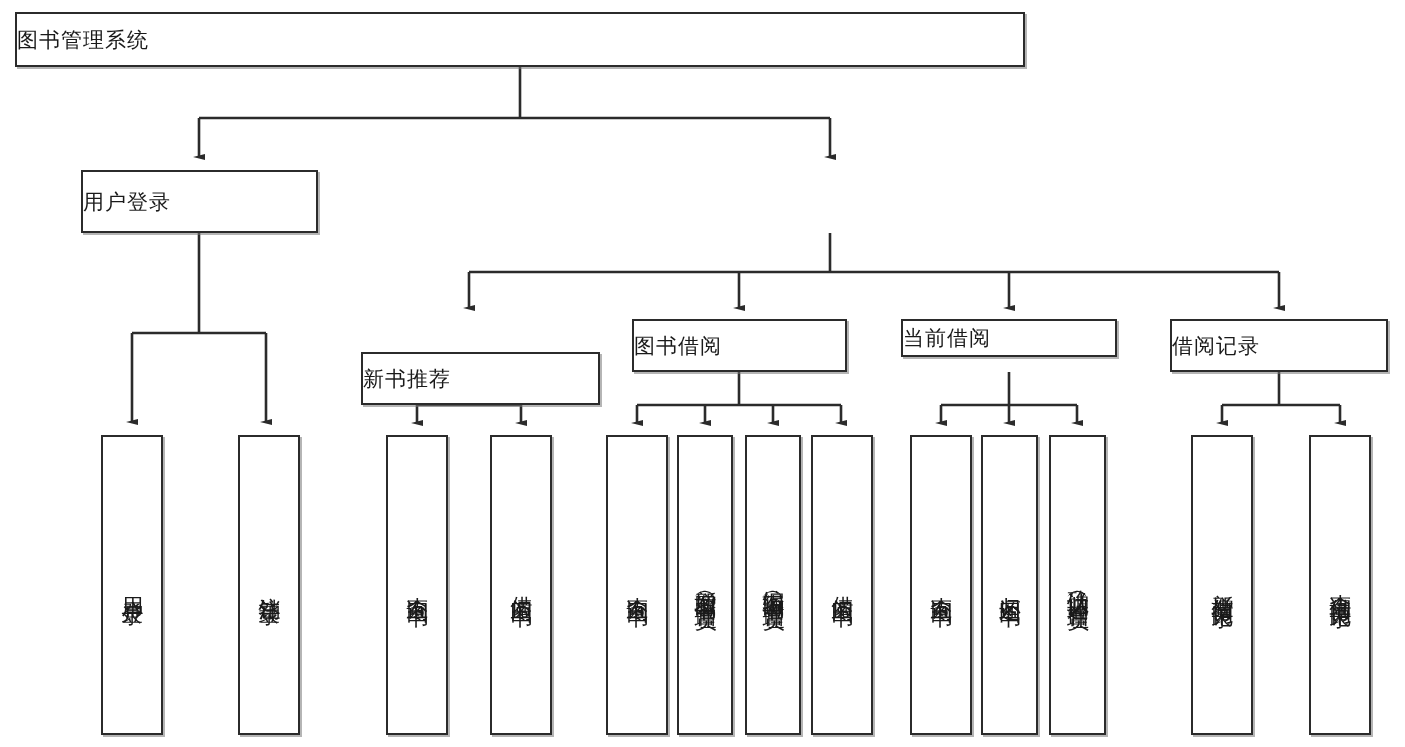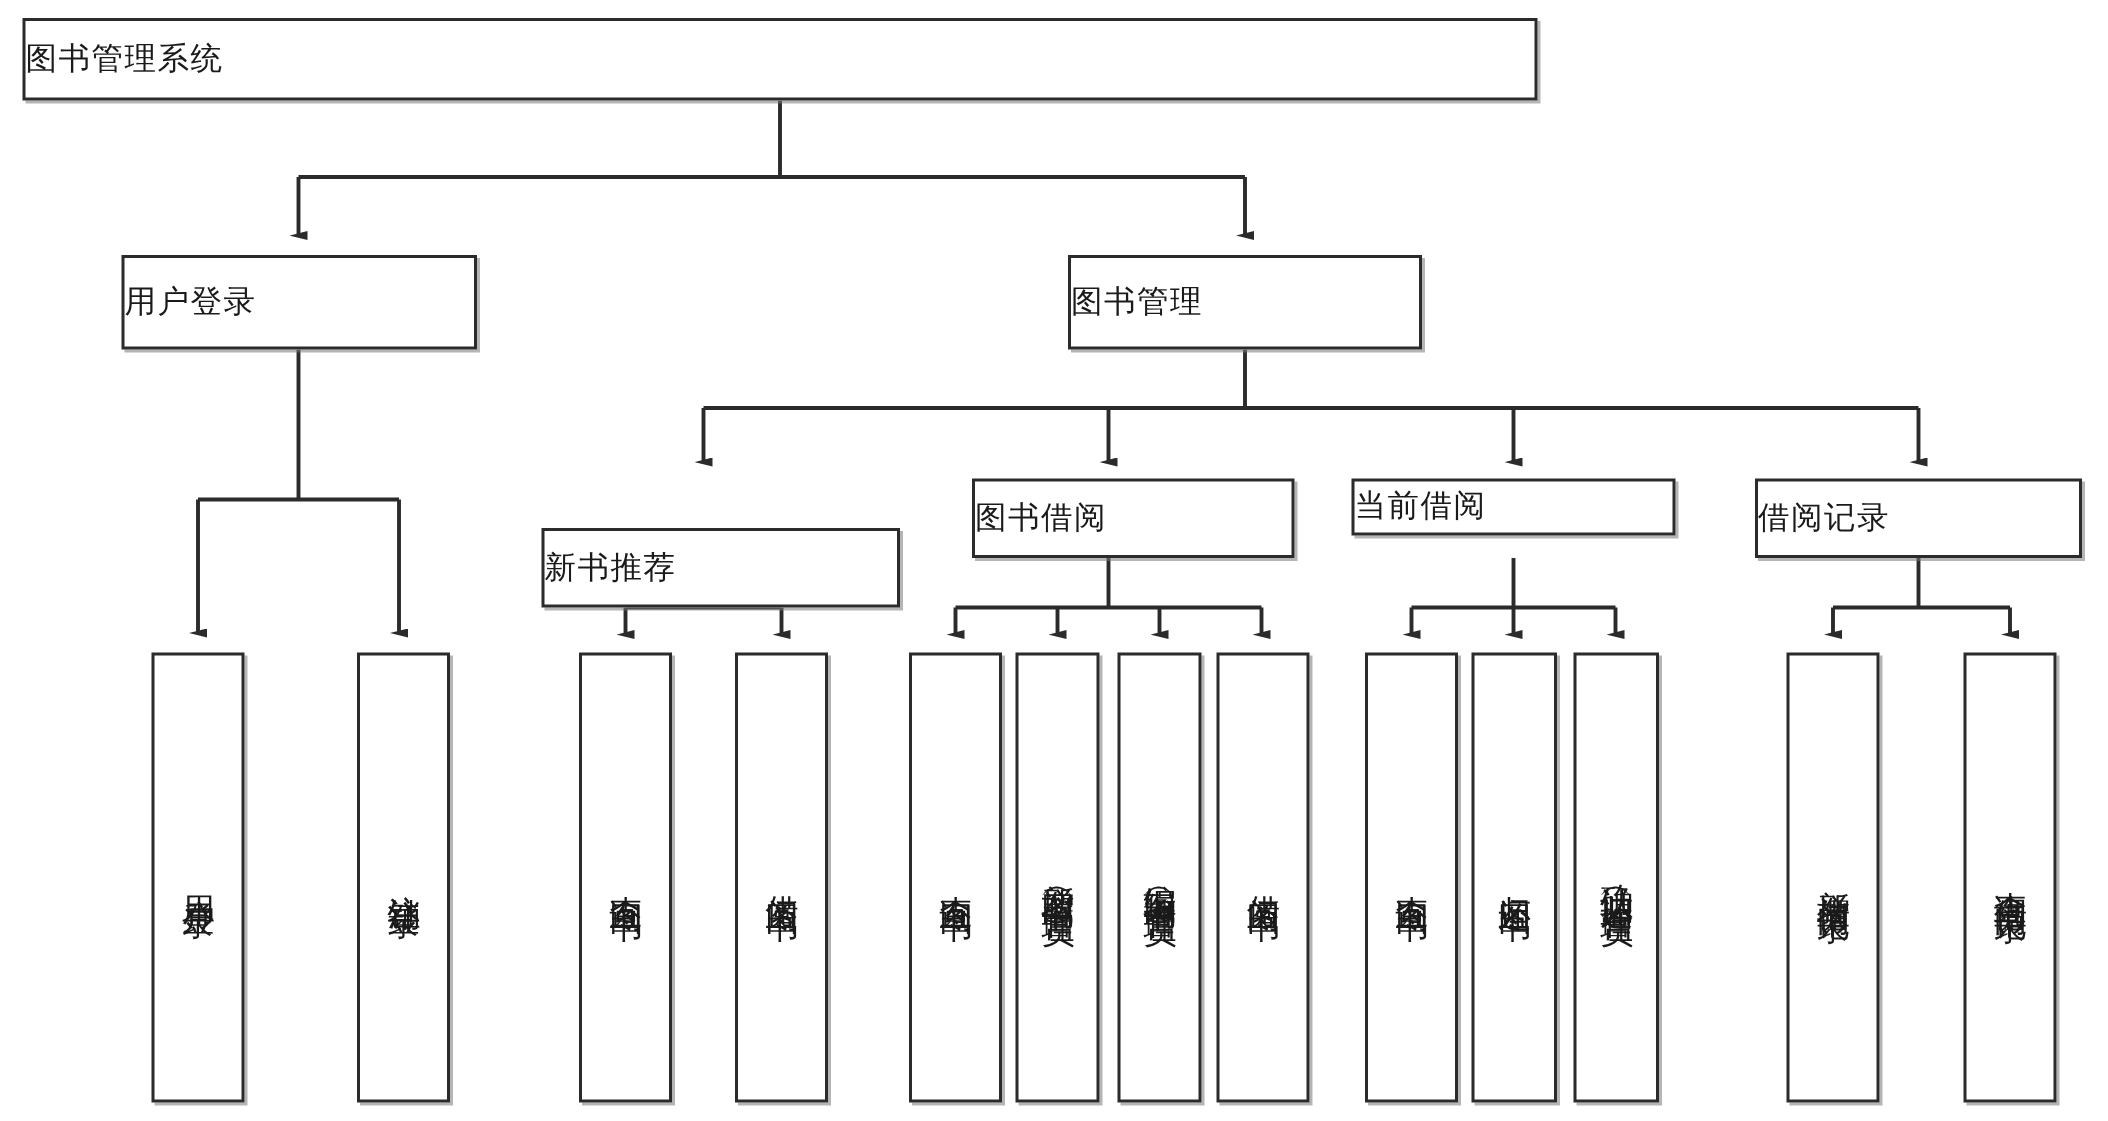--- a/index.html
+++ b/index.html
@@ -121,28 +121,25 @@
     </g>
   </svg>
 
   <div class="node node-h" style="left:15px; top:12px; width:1010px; height:55px;">
     <span class="label">图书管理系统</span>
   </div>
 
   <div class="node node-h" style="left:81px; top:170px; width:237px; height:63px;">
     <span class="label">用户登录</span>
   </div>
-  <div class="node node-h" style="left:712px; top:170px; width:236px; height:63px;">
-    <span class="label">图书管理</span>
-  </div>
 
   <div class="node node-h" style="left:361px; top:319px; width:239px; height:53px;margin-top:33px;">
     <span class="label">新书推荐</span>
   </div>
-  <div class="node node-h" style="left:632px; top:319px; width:215px; height:53px;margin-left:16px;">
+  <div class="node node-h" style="left:632px; top:319px; width:215px; height:53px;">
     <span class="label">图书借阅</span>
   </div>
   <div class="node node-h" style="left:901px; top:319px; width:216px; height:38px;">
     <span class="label">当前借阅</span>
   </div>
   <div class="node node-h" style="left:1170px; top:319px; width:218px; height:53px;">
     <span class="label">借阅记录</span>
   </div>
 
   <div class="node node-v" style="left:101px; top:435px; width:62px; height:300px;">

